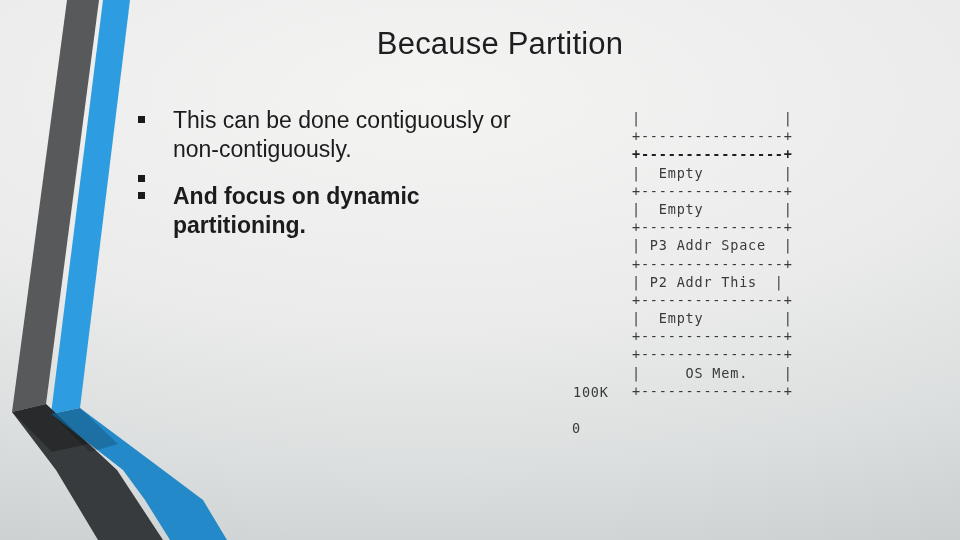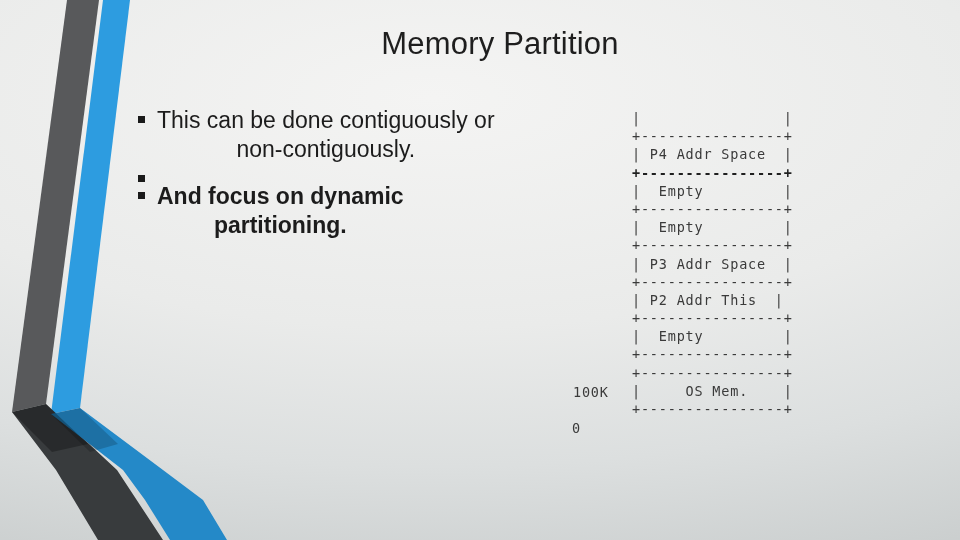--- a/index.html
+++ b/index.html
@@ -20,26 +20,25 @@
     text-align: center;
     font-size: 31px;
     font-weight: 400;
     letter-spacing: 0.2px;
     color: #1e1e1e;
   }
   .bullets { position: absolute; left: 138px; top: 106px; width: 430px; }
   .bullet { display: flex; align-items: flex-start; }
   .marker { width: 7px; height: 7px; background: #1a1a1a; margin-top: 10px; flex: none; }
   .bullet-text {
-    margin-left: 12px;
+    margin-left: 28px;
     font-size: 23px;
     line-height: 29.3px;
     white-space: pre-line;
     color: #1c1c1c;
-    text-align: center;
   }
   .diagram {
     position: absolute;
     left: 632px; top: 109px;
     font-family: "DejaVu Sans Mono", monospace;
     font-size: 13.5px;
     line-height: 18.2px;
     letter-spacing: 0.8px;
     color: #3a3a3a;
   }
@@ -63,42 +62,41 @@
 
   <svg class="ribbon" viewBox="0 0 960 540" width="960" height="540" aria-hidden="true">
     <polygon points="67,0 99,0 46,404 12,412" fill="#58595b"></polygon>
     <polygon points="103,0 130,0 80,408 51,414" fill="#2d9ce0"></polygon>
     <polygon points="12,412 46,404 117,470 163,540 98,540 56,470" fill="#383b3d"></polygon>
     <polygon points="51,414 80,408 163,470 203,500 227,540 170,540 145,500 123,470" fill="#2489c8"></polygon>
     <polygon fill="rgba(0,0,0,0.28)" points="12,412 46,404 88,444 52,452"></polygon>
     <polygon fill="rgba(0,0,0,0.18)" points="51,414 80,408 118,444 90,452"></polygon>
   </svg>
 
-  <h1 class="title" style="color: rgb(30, 30, 30);">Memory Partition</h1>
+  <h1 class="title" style="color: rgb(30, 30, 30);">Because Partition</h1>
 
   <div class="bullets">
     <div class="bullet">
       <span class="marker"></span>
       <span class="bullet-text" style="color: rgb(28, 28, 28);">This can be done contiguously or
 non-contiguously.</span>
     </div>
     <div class="bullet">
       <span class="marker"></span>
     </div>
     <div class="bullet">
       <span class="marker"></span>
       <span class="bullet-text" style="color: rgb(28, 28, 28); font-weight: bold;">And focus on dynamic
 partitioning.</span>
     </div>
   </div>
 
   <div class="diagram" id="diagram" style="color: rgb(58, 58, 58);">
       <div class="dline">|                |</div>
       <div class="dline">+----------------+</div>
-      <div class="dline">| P4 Addr Space  |</div>
       <div class="dline bold">+----------------+</div>
       <div class="dline">|  Empty         |</div>
       <div class="dline">+----------------+</div>
       <div class="dline">|  Empty         |</div>
       <div class="dline">+----------------+</div>
       <div class="dline">| P3 Addr Space  |</div>
       <div class="dline">+----------------+</div>
       <div class="dline">| P2 Addr This  |</div>
       <div class="dline">+----------------+</div>
       <div class="dline">|  Empty         |</div>

